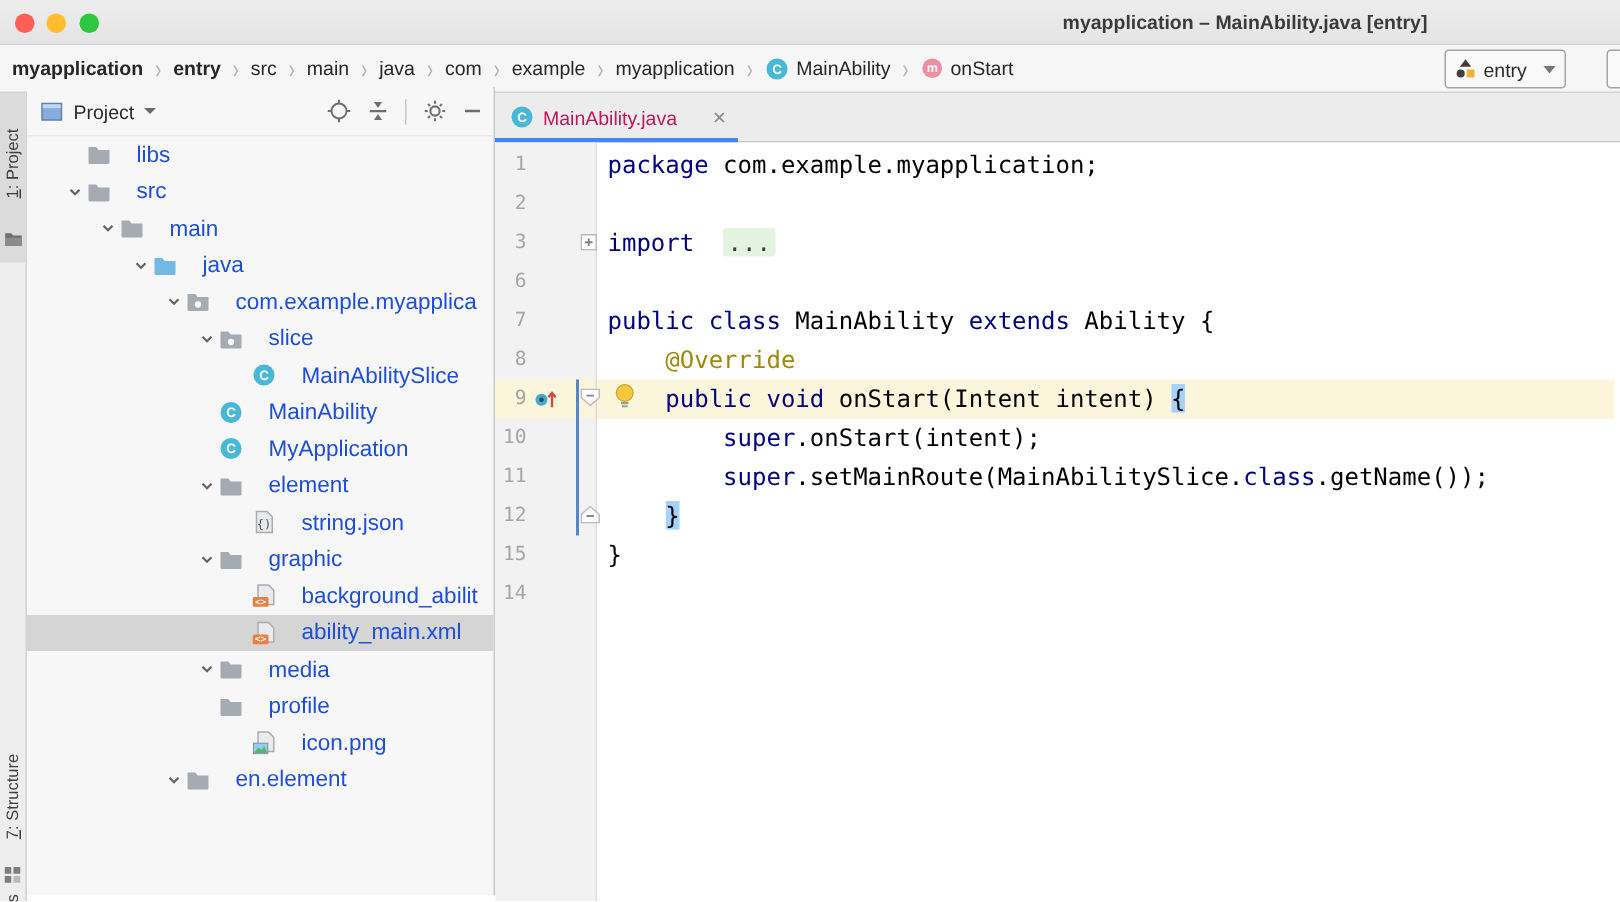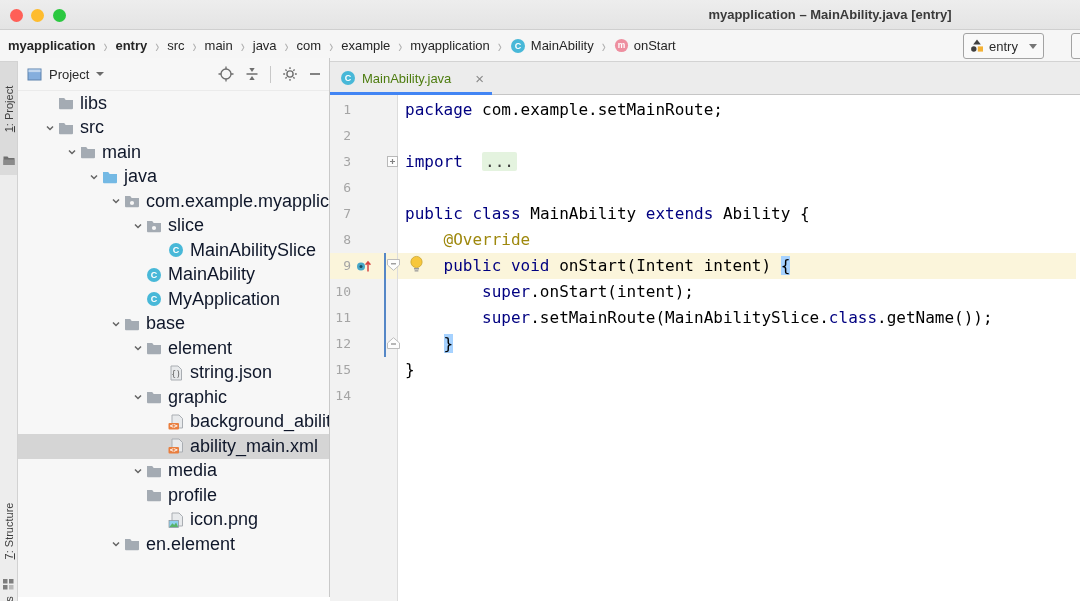--- a/index.html
+++ b/index.html
@@ -49,28 +49,28 @@
   .pheader .ttl{font-size:13px;color:#2a2a2a;margin:0 7px 0 7px}
   .pheader .hcaret{width:0;height:0;border-left:4px solid transparent;border-right:4px solid transparent;
     border-top:4px solid #6b6b6b}
   .hicons{margin-left:auto;display:flex;align-items:center;gap:11px}
   .hdivider{width:1px;height:17px;background:#c8c8c8}
   .tree{position:absolute;left:0;top:33px;width:311px;height:506px;overflow:hidden}
   .trow{position:relative;height:24.5px;display:flex;align-items:center;white-space:nowrap}
   .trow.sel{background:#d5d5d5}
   .tslot{width:17px;flex:none;display:flex;align-items:center;justify-content:center}
   .ticon{width:17px;flex:none;display:flex;align-items:center}
-  .tlabel{font-size:18px;color:#0f172a;margin-left:5px}
+  .tlabel{font-size:15px;color:#1d4ed8;margin-left:16px}
 
   
   .tabbar{position:absolute;left:330px;top:62px;width:750px;height:33px;background:#ececec;
     border-bottom:1px solid #c6c6c6}
   .tab{position:absolute;left:0;top:0;width:162px;height:32px;display:flex;align-items:center;
     padding:0 8px 0 10px;gap:6px;background:#ececec}
-  .tab .tlbl{font-size:13px;color:#4d7c0f}
+  .tab .tlbl{font-size:13px;color:#be185d}
   .tab .tclose{margin-left:auto;color:#8a8a8a;font-size:15px;line-height:15px}
   .tab-underline{position:absolute;left:0;bottom:-1px;width:162px;height:3px;background:#4285f4}
 
   
   .editorbody{position:absolute;left:330px;top:95px;width:750px;height:506px;background:#fff;overflow:hidden}
   .gutterbg{position:absolute;left:0;top:0;width:67px;height:506px;background:#f2f2f2;z-index:1}
   .guttersep{position:absolute;left:67px;top:0;width:1px;height:506px;background:#dcdcdc;z-index:3}
   .curline{position:absolute;left:0;top:158px;width:746px;height:26px;background:#fbf5db;z-index:2}
   .vline{position:absolute;left:54px;top:158px;width:2px;height:104px;background:#5587c7;z-index:3}
   .gicon{position:absolute;z-index:4;display:block;line-height:0}
@@ -334,34 +334,20 @@
           <span class="tslot"></span>
           <span class="ticon">
             <svg width="16" height="16" viewBox="0 0 16 16">
               <circle cx="8" cy="8" r="7" fill="#48b8d8"></circle>
               <text x="8" y="11.3" text-anchor="middle" font-size="9" font-weight="bold" fill="#fff" font-family="Liberation Sans, sans-serif">C</text>
             </svg>
           </span>
           <span class="tlabel">MyApplication</span>
         </div>
         <div class="trow">
-          <span style="width: 89px; flex: 0 0 auto;"></span>
-          <span class="tslot">
-            <svg width="14" height="14" viewBox="0 0 14 14">
-              <polyline points="4,5.5 7,8.5 10,5.5" fill="none" stroke="#646464" stroke-width="1.5"></polyline>
-            </svg>
-          </span>
-          <span class="ticon">
-            <svg width="16" height="16" viewBox="0 0 16 16">
-              <path d="M1 3 h5.2 l1.5 2 H15 v8.3 a1 1 0 0 1-1 1 H2 a1 1 0 0 1-1-1 Z" fill="#a4abb3"></path>
-            </svg>
-          </span>
-          <span class="tlabel">base</span>
-        </div>
-        <div class="trow">
           <span style="width: 111px; flex: 0 0 auto;"></span>
           <span class="tslot">
             <svg width="14" height="14" viewBox="0 0 14 14">
               <polyline points="4,5.5 7,8.5 10,5.5" fill="none" stroke="#646464" stroke-width="1.5"></polyline>
             </svg>
           </span>
           <span class="ticon">
             <svg width="16" height="16" viewBox="0 0 16 16">
               <path d="M1 3 h5.2 l1.5 2 H15 v8.3 a1 1 0 0 1-1 1 H2 a1 1 0 0 1-1-1 Z" fill="#a4abb3"></path>
             </svg>
@@ -519,21 +505,21 @@
     <span class="gicon" style="left:57px;top:242px">
       <svg width="13" height="12" viewBox="0 0 13 12">
           <path d="M0.5 11.5 H12.5 V6 L6.5 0.7 L0.5 6 Z" fill="#fdfdfd" stroke="#bdbdbd"></path>
           <path d="M4 7 H9" stroke="#888" stroke-width="1.2"></path>
         </svg>
     </span>
 
     <div id="lines">
         <div class="cline">
           <span class="lnum">1</span>
-          <span class="ccode"><span class="tk-kw">package</span><span class="tk-pl"> com.example.setMainRoute;</span></span>
+          <span class="ccode"><span class="tk-kw">package</span><span class="tk-pl"> com.example.myapplication;</span></span>
         </div>
         <div class="cline">
           <span class="lnum">2</span>
           <span class="ccode"></span>
         </div>
         <div class="cline">
           <span class="lnum">3</span>
           <span class="ccode"><span class="tk-kw">import</span><span class="tk-pl">  </span><span class="tk-fold">...</span></span>
         </div>
         <div class="cline">

